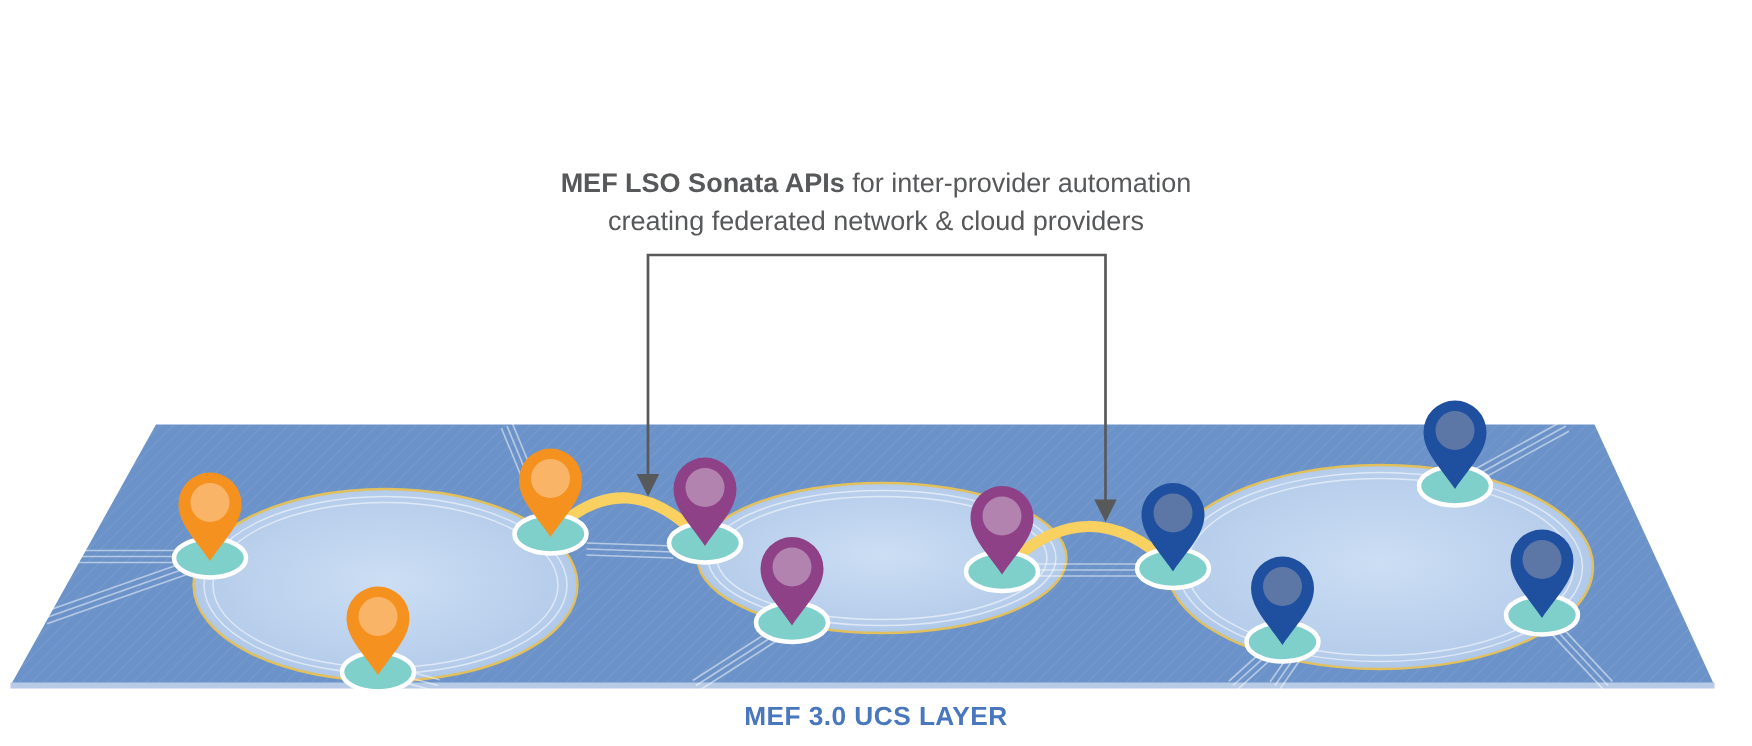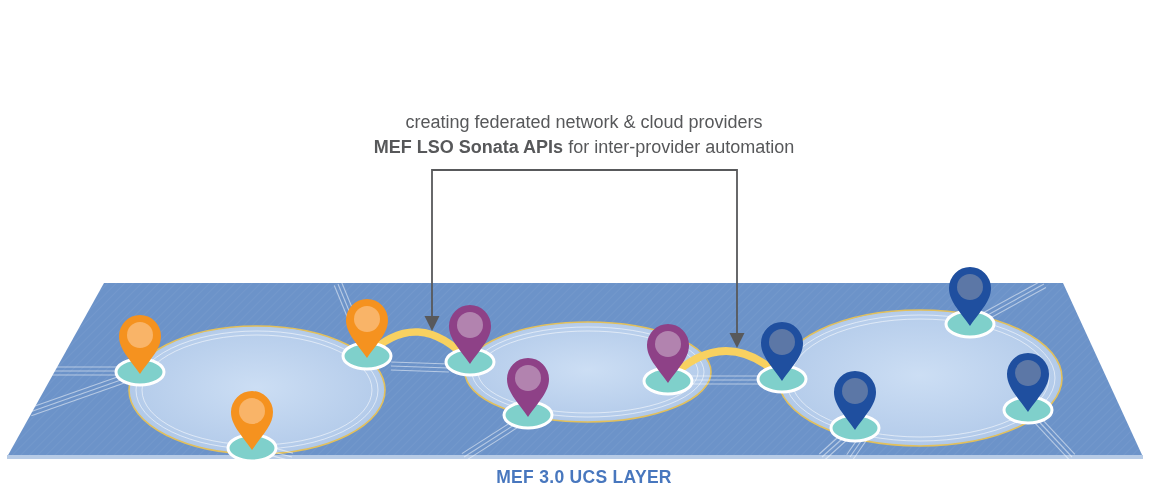--- a/index.html
+++ b/index.html
@@ -31,22 +31,22 @@
   svg{position:absolute;left:0;top:0;}
   .road-line{stroke:rgba(255,255,255,.5);stroke-width:1.1;}
   .ring{fill:none;stroke:rgba(255,255,255,.55);stroke-width:1;}
 </style>
 </head>
 <body>
 
 <div class="stage">
 
   <div class="annotation">
+    <div><span class="bold">MEF LSO Sonata APIs</span><span> for inter-provider automation</span></div>
     <div>creating federated network &amp; cloud providers</div>
-    <div><span class="bold">MEF LSO Sonata APIs</span><span> for inter-provider automation</span></div>
   </div>
 
   <svg width="1168" height="497" viewBox="0 0 1168 497">
     <defs>
       <radialGradient id="gDom" cx="50%" cy="48%" r="65%">
         <stop offset="0%" stop-color="#CCDEF4"></stop>
         <stop offset="70%" stop-color="#B6CDEB"></stop>
         <stop offset="100%" stop-color="#A2BDE2"></stop>
       </radialGradient>
       <pattern id="hatch" width="6" height="6" patternUnits="userSpaceOnUse" patternTransform="rotate(45)">

